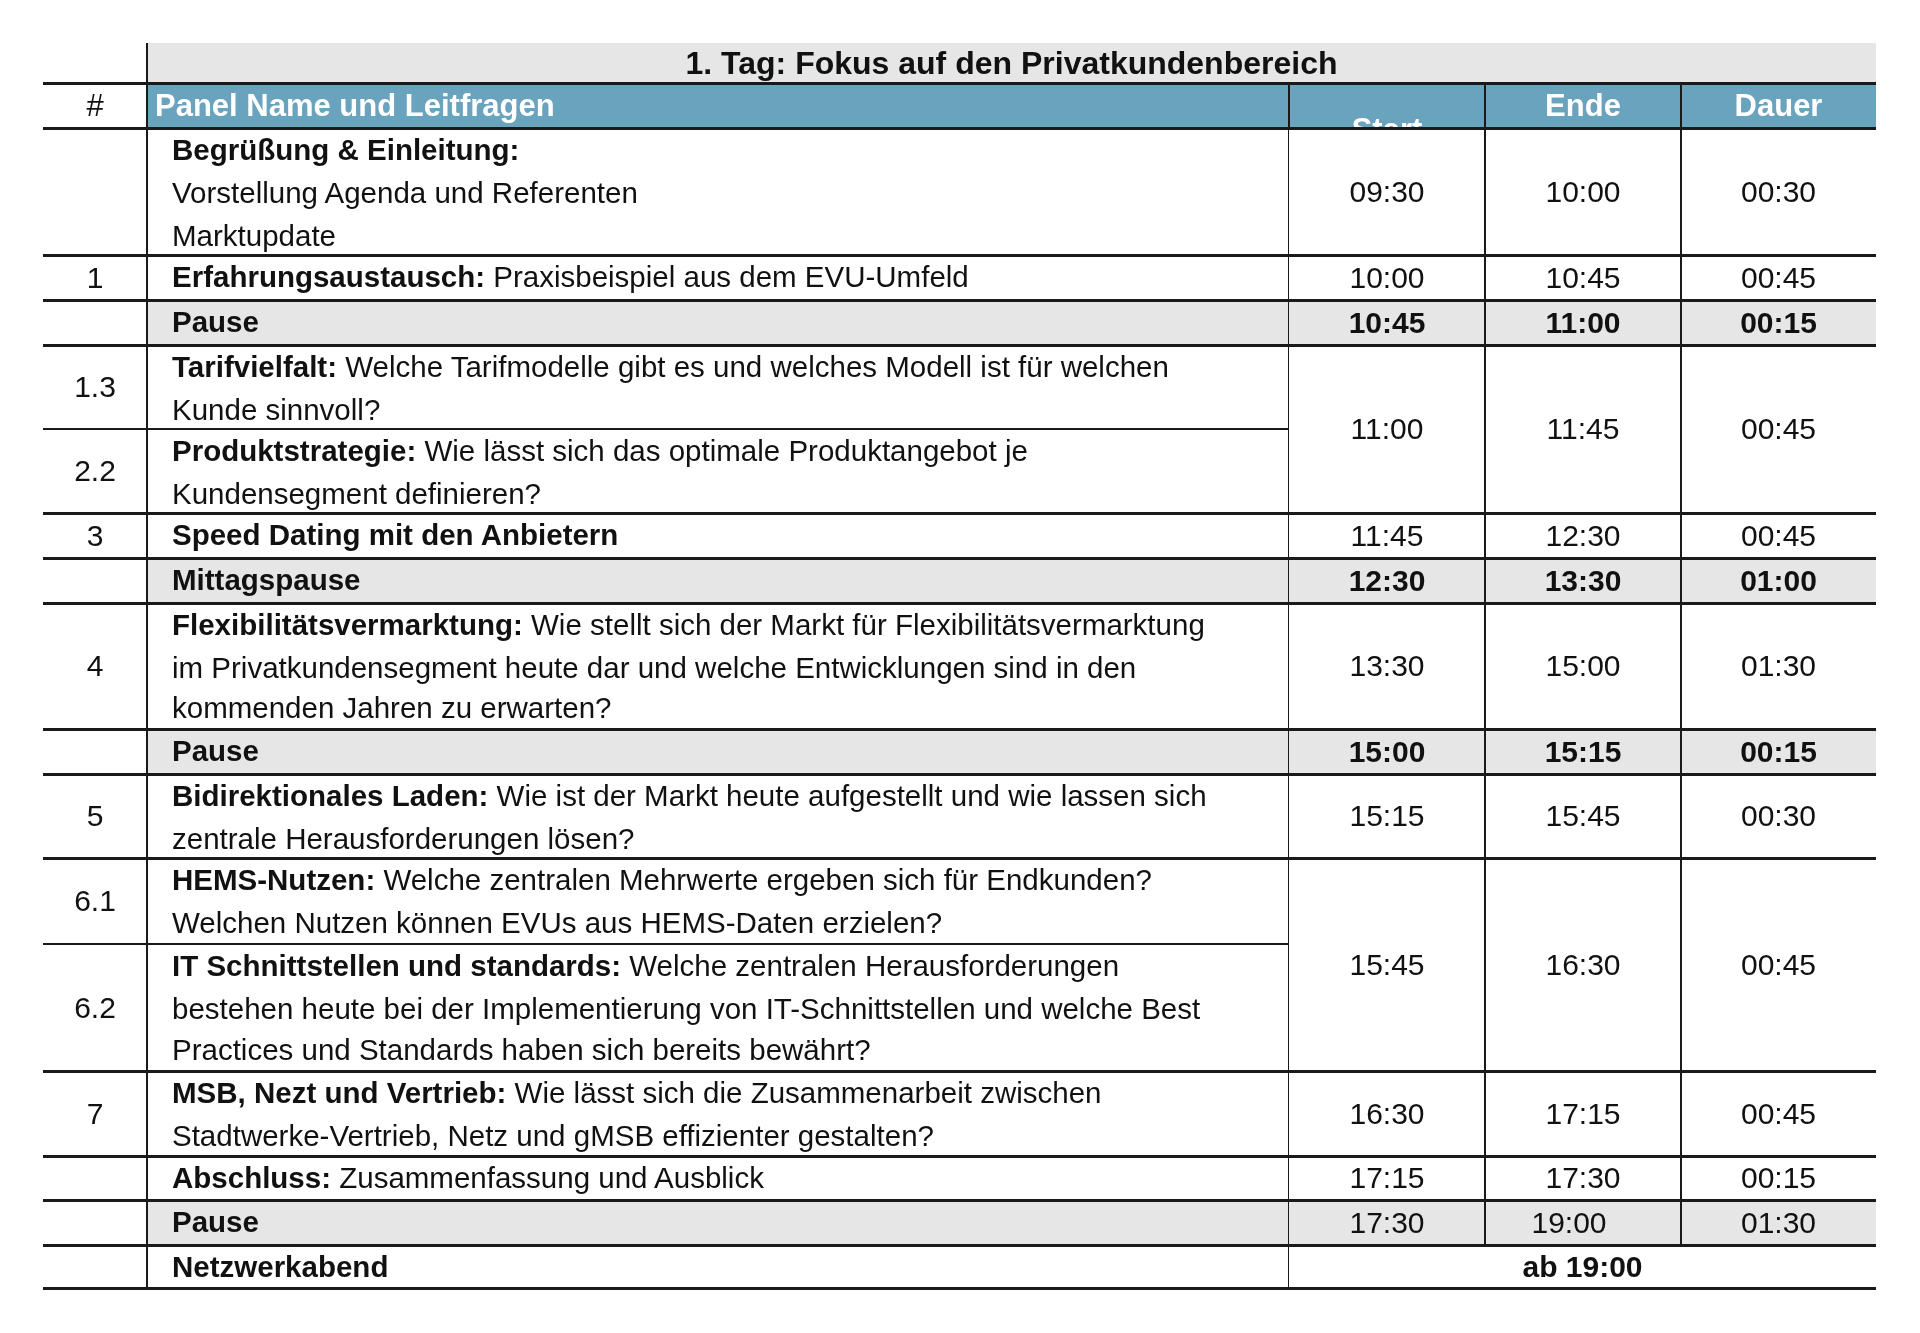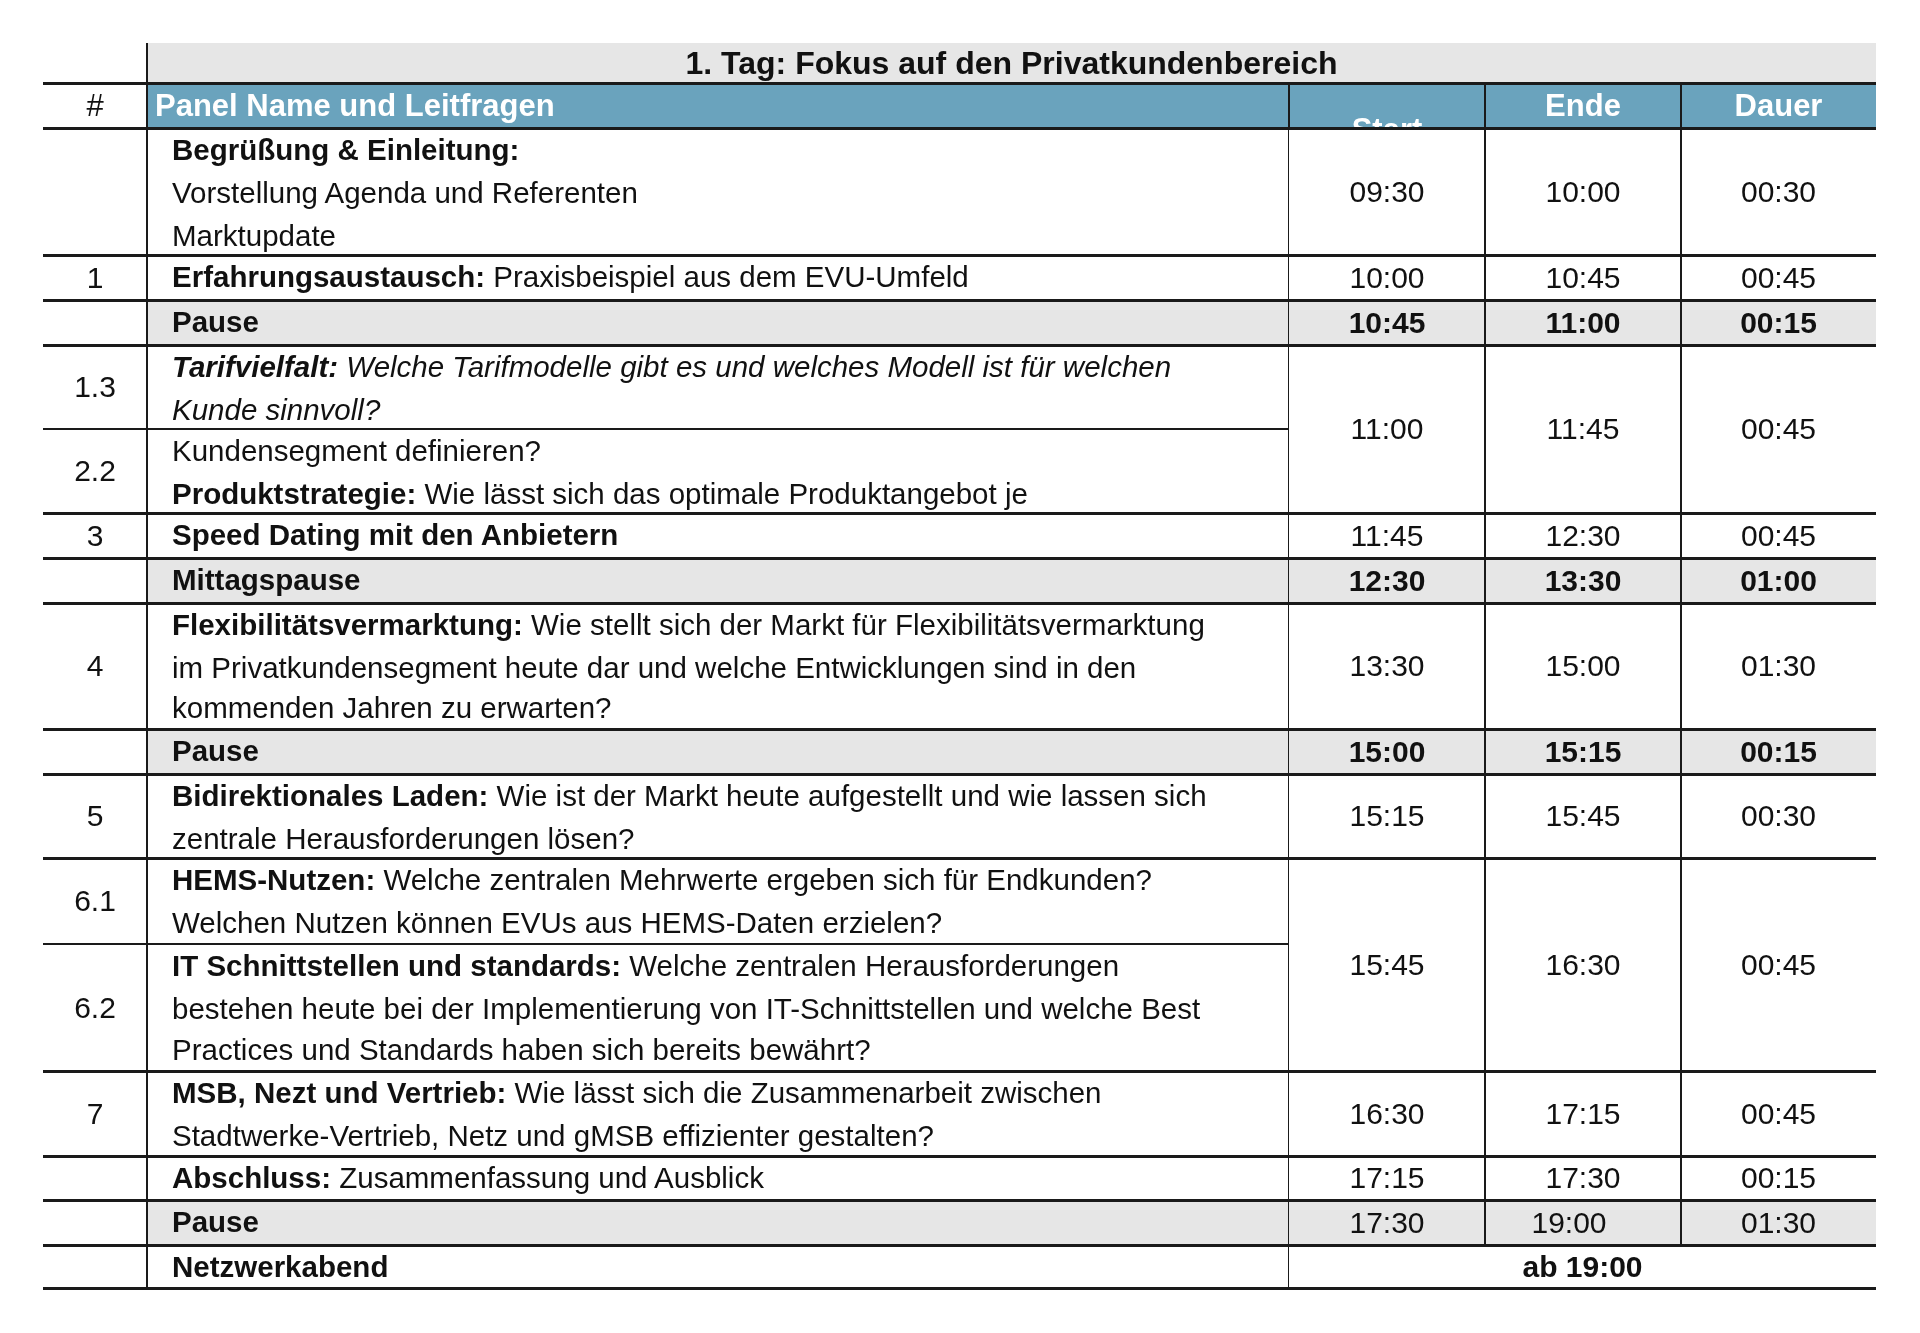--- a/index.html
+++ b/index.html
@@ -54,28 +54,28 @@
 <div class="abs time" style="left:1289px;top:255px;width:196px;height:45px;">10:00</div>
 <div class="abs time" style="left:1485px;top:255px;width:196px;height:45px;">10:45</div>
 <div class="abs time" style="left:1681px;top:255px;width:195px;height:45px;">00:45</div>
 
 <div class="abs txt pause-label" style="left:147px;top:300px;width:1142px;height:45px;">Pause</div>
 <div class="abs time bold" style="left:1289px;top:300px;width:196px;height:45px;">10:45</div>
 <div class="abs time bold" style="left:1485px;top:300px;width:196px;height:45px;">11:00</div>
 <div class="abs time bold" style="left:1681px;top:300px;width:195px;height:45px;">00:15</div>
 
 <div class="abs num" style="left:43px;top:345px;width:104px;height:84px;">1.3</div>
-<div class="abs txt" style="left:147px;top:345px;width:1142px;height:72px;font-style:italic;">
+<div class="abs txt" style="left:147px;top:345px;width:1142px;height:72px;">
   <div><b>Tarifvielfalt:</b><span> Welche Tarifmodelle gibt es und welches Modell ist für welchen</span></div>
   <div>Kunde sinnvoll?</div>
 </div>
 <div class="abs num" style="left:43px;top:429px;width:104px;height:84px;">2.2</div>
 <div class="abs txt" style="left:147px;top:429px;width:1142px;height:84px;">
+  <div><b>Produktstrategie:</b><span> Wie lässt sich das optimale Produktangebot je</span></div>
   <div>Kundensegment definieren?</div>
-  <div><b>Produktstrategie:</b><span> Wie lässt sich das optimale Produktangebot je</span></div>
 </div>
 <div class="abs time" style="left:1289px;top:345px;width:196px;height:168px;">11:00</div>
 <div class="abs time" style="left:1485px;top:345px;width:196px;height:168px;">11:45</div>
 <div class="abs time" style="left:1681px;top:345px;width:195px;height:168px;">00:45</div>
 
 <div class="abs num" style="left:43px;top:513px;width:104px;height:45px;">3</div>
 <div class="abs txt" style="left:147px;top:513px;width:1142px;height:45px;"><b>Speed Dating mit den Anbietern</b></div>
 <div class="abs time" style="left:1289px;top:513px;width:196px;height:45px;">11:45</div>
 <div class="abs time" style="left:1485px;top:513px;width:196px;height:45px;">12:30</div>
 <div class="abs time" style="left:1681px;top:513px;width:195px;height:45px;">00:45</div>

